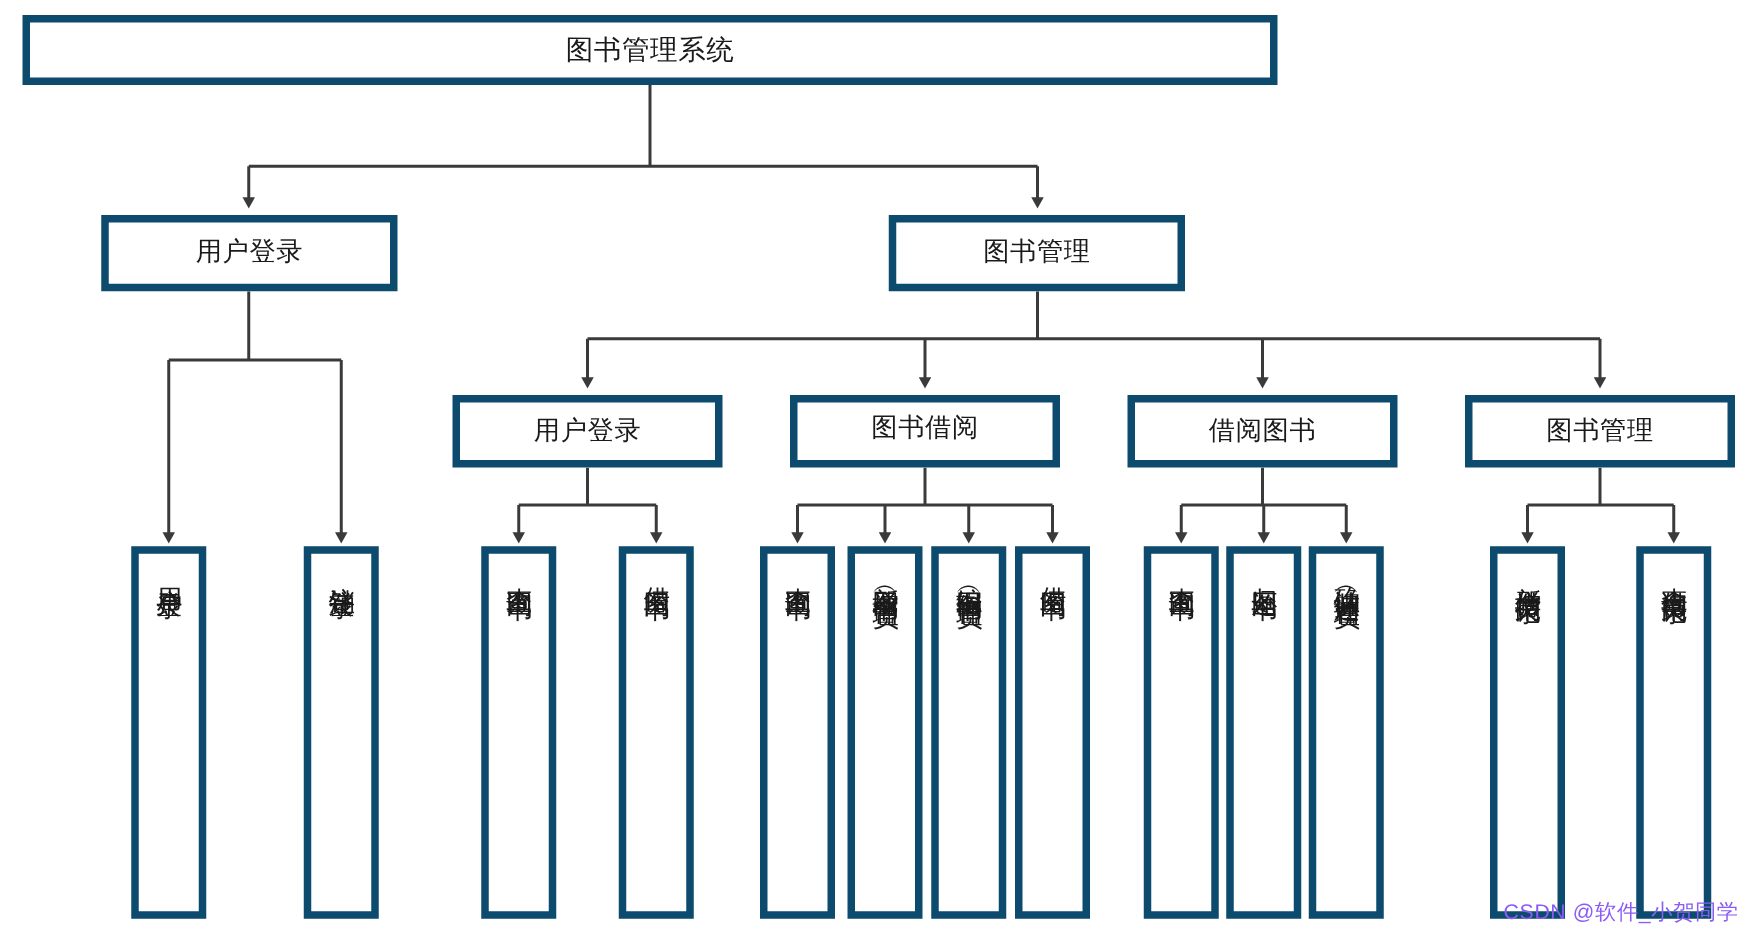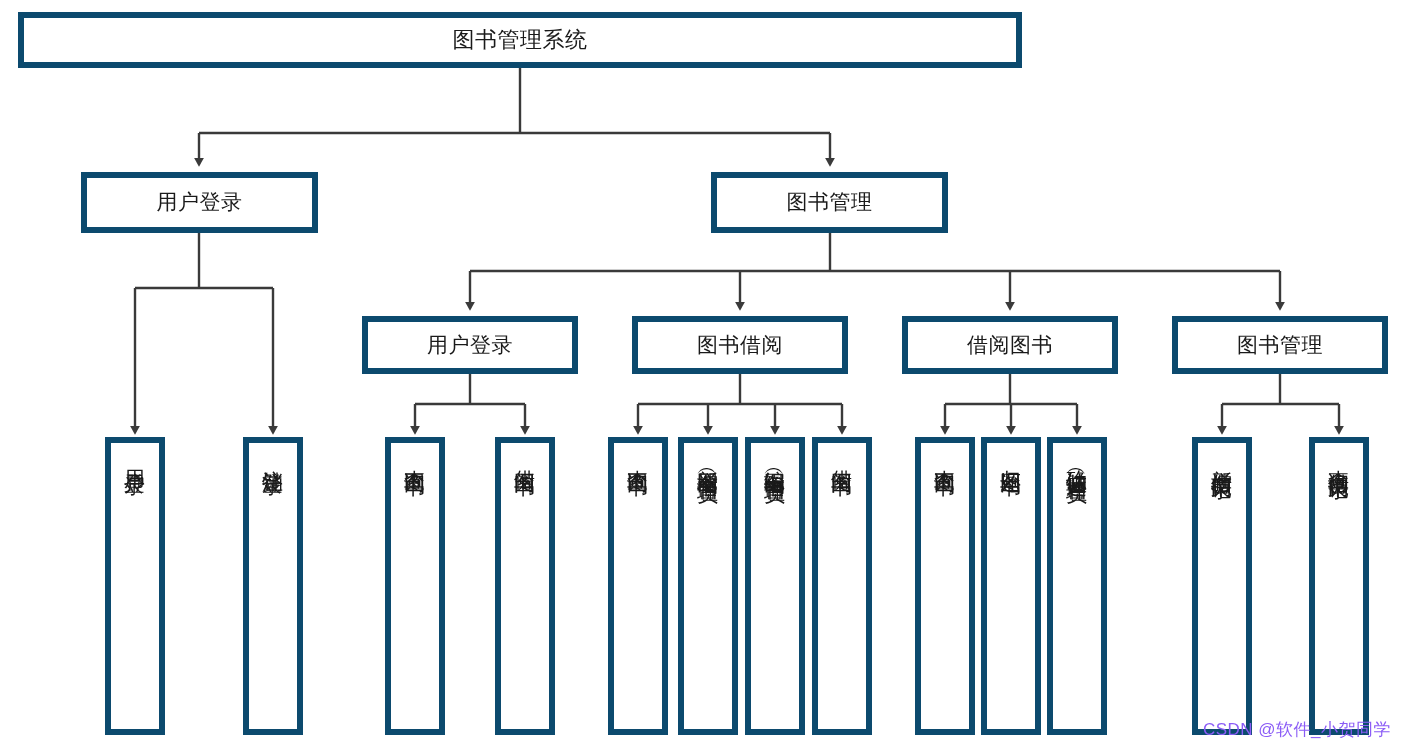--- a/index.html
+++ b/index.html
@@ -129,21 +129,21 @@
   <div class="node horiz" style="left:81px; top:172px; width:237px; height:61px;">
     <span class="lbl">用户登录</span>
   </div>
   <div class="node horiz" style="left:711px; top:172px; width:237px; height:61px;">
     <span class="lbl">图书管理</span>
   </div>
 
   <div class="node horiz" style="left:362px; top:316px; width:216px; height:58px;">
     <span class="lbl">用户登录</span>
   </div>
-  <div class="node horiz" style="left:632px; top:316px; width:216px; height:58px;">
+  <div class="node horiz" style="left:632px; top:316px; width:216px; height:58px;font-family:Liberation Mono, monospace;">
     <span class="lbl">图书借阅</span>
   </div>
   <div class="node horiz" style="left:902px; top:316px; width:216px; height:58px;">
     <span class="lbl">借阅图书</span>
   </div>
   <div class="node horiz" style="left:1172px; top:316px; width:216px; height:58px;">
     <span class="lbl">图书管理</span>
   </div>
 
   <div class="node vert" style="left:105px; top:437px; width:60px; height:298px;">

